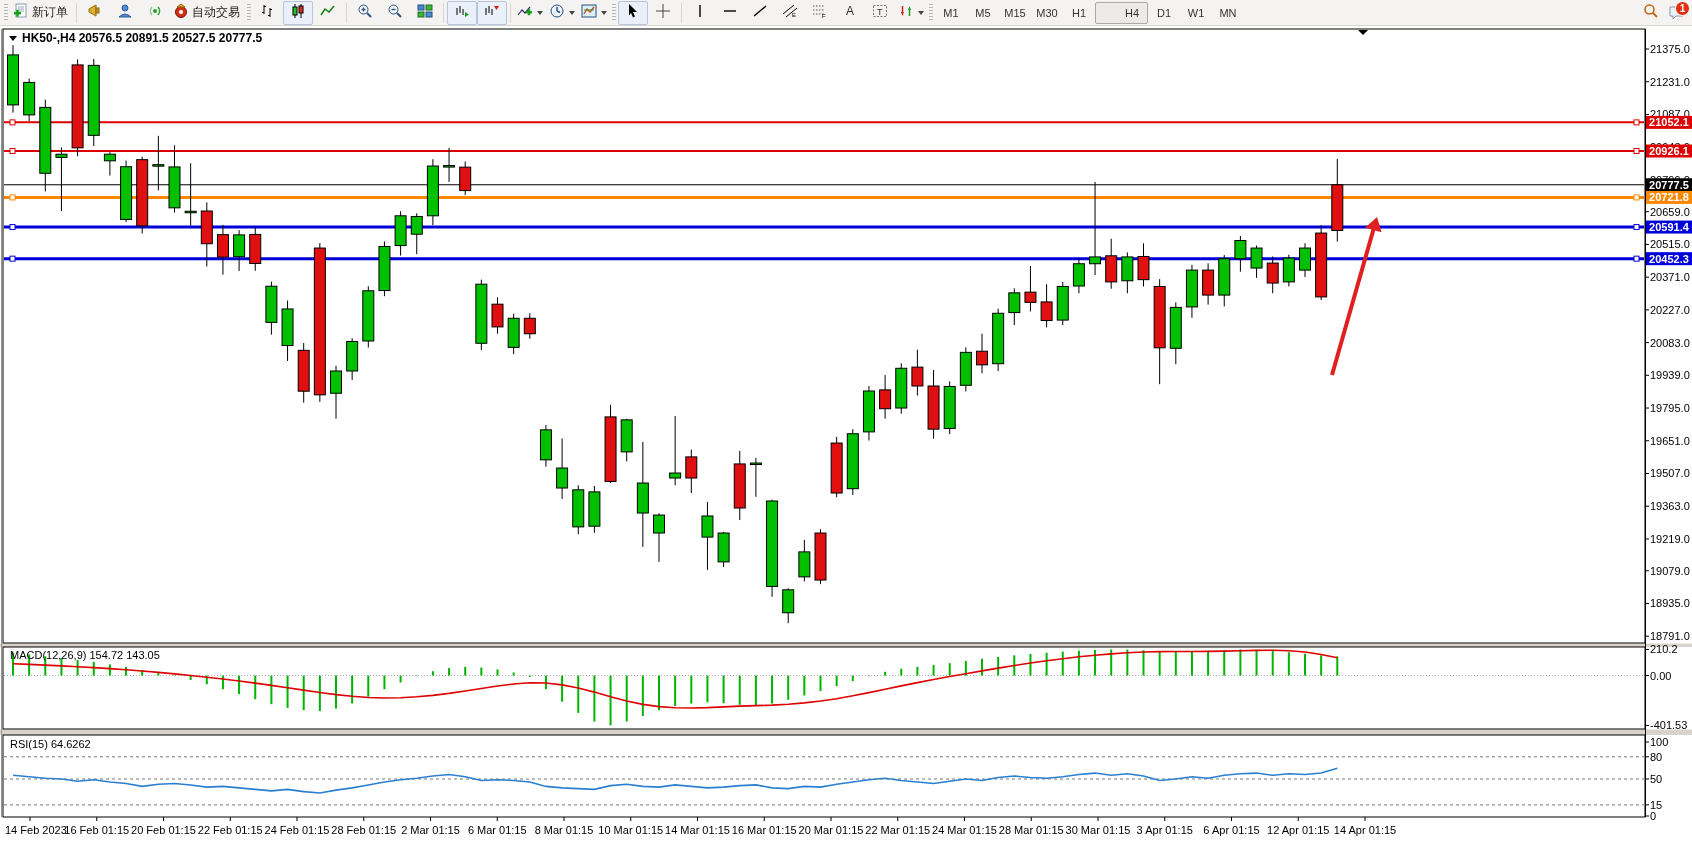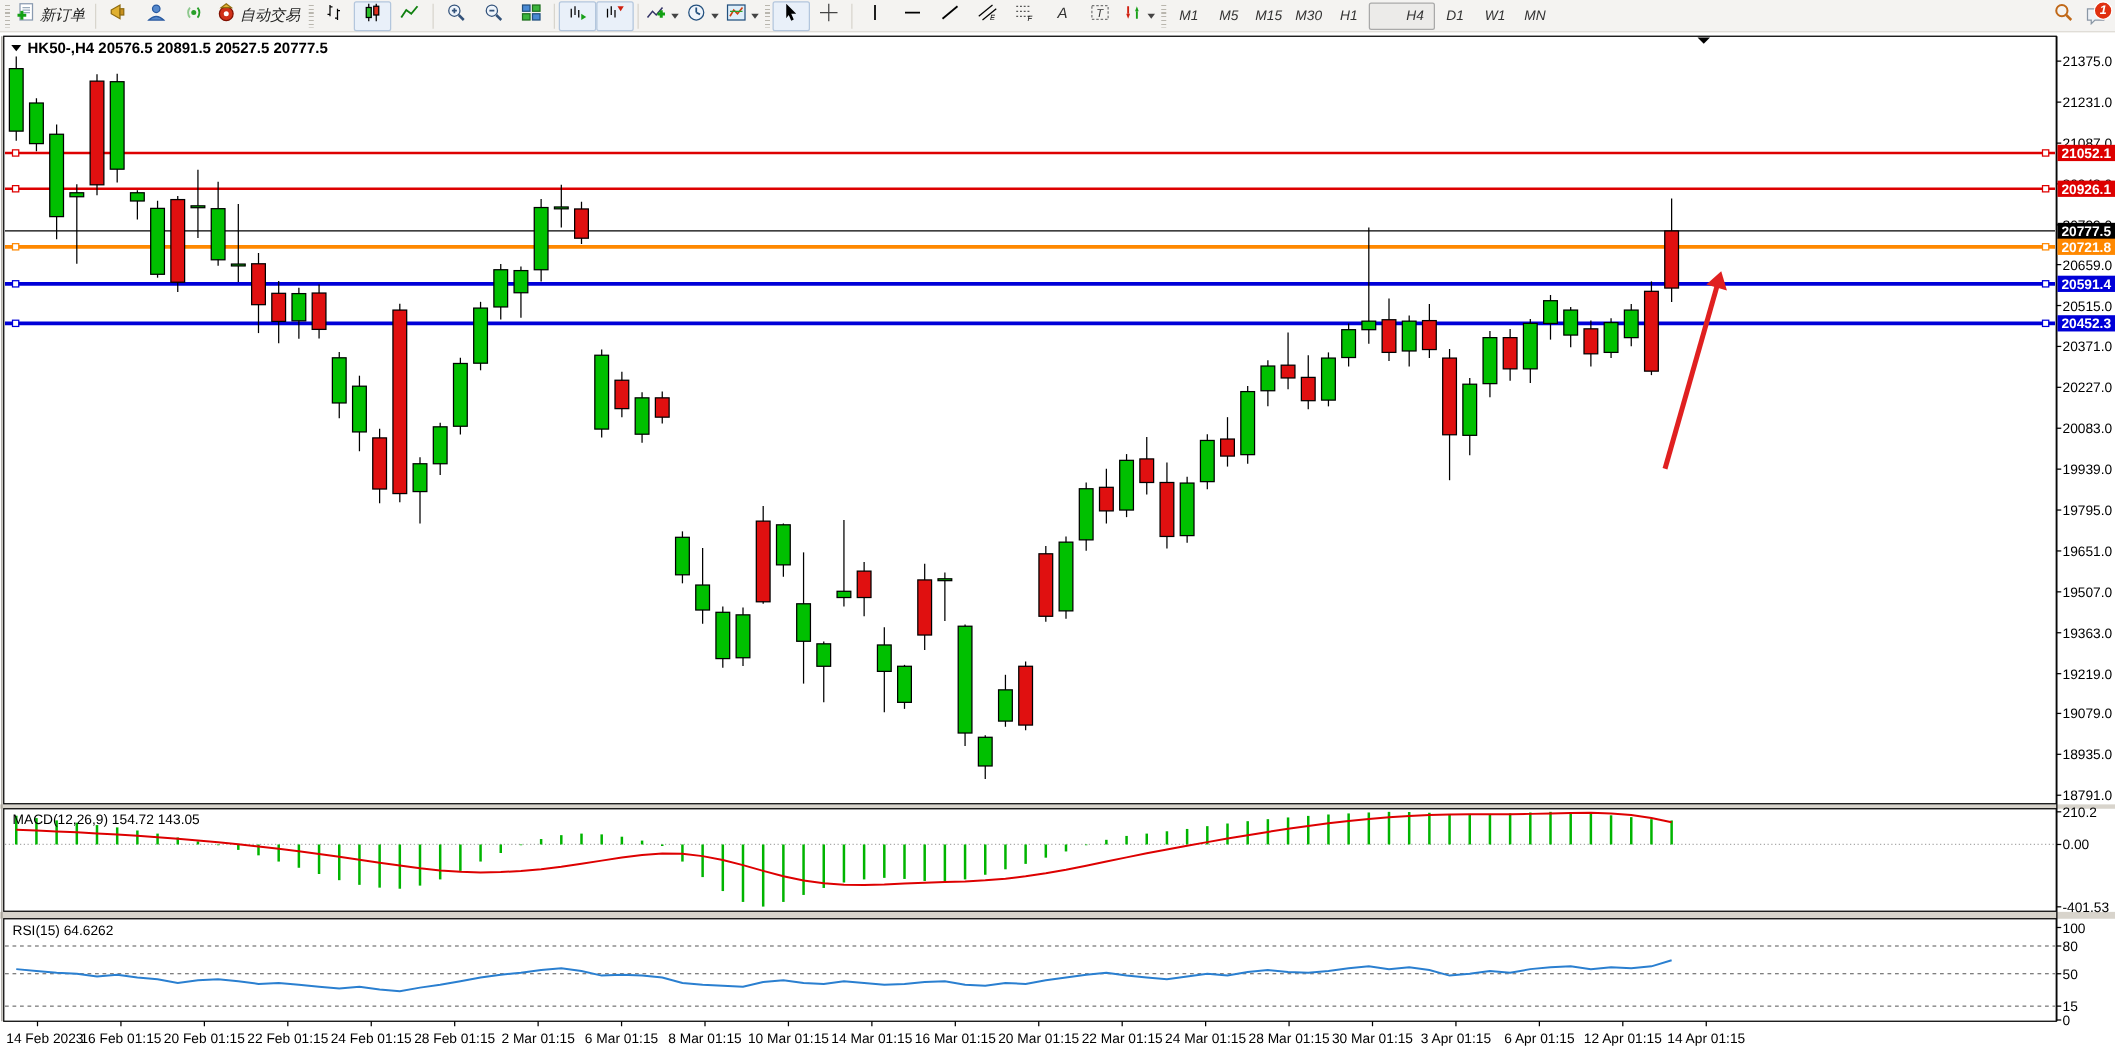--- a/index.html
+++ b/index.html
@@ -1,19 +1,19 @@
 <!DOCTYPE html>
 <html><head>
 <meta charset="utf-8">
 <style>
   html,body{margin:0;padding:0;background:#f0f0f0;width:1692px;height:848px;overflow:hidden;
     font-family:"Liberation Sans",sans-serif;}
   
   #toolbar{height:25px;background:#f4f3f1;border-bottom:1px solid #d9d6ce;display:flex;
-    align-items:center;padding:0 2px;position:relative;white-space:nowrap;font-style:italic;}
+    align-items:center;padding:0 2px;position:relative;white-space:nowrap;}
   .grip{width:4px;height:18px;margin:0 2px;
     background-image:repeating-linear-gradient(to bottom,#b9b6ae 0 1px,transparent 1px 3px);}
   .sep{width:1px;height:20px;background:#d8d5cd;margin:0 3px;}
   .tb{height:22px;min-width:24px;display:inline-flex;align-items:center;justify-content:center;
     border:1px solid transparent;border-radius:2px;gap:3px;padding:0 2px;cursor:default;}
   .tb.on{border-color:#b3c6dd;background:#e9f0f9;}
   .tb .lbl{font-size:12px;color:#1c1c1c;padding-right:2px;}
   .tf{height:20px;min-width:24px;display:inline-flex;align-items:center;justify-content:center;
     font-size:11px;color:#333;border:1px solid transparent;border-radius:2px;padding:0 3px;}
   .tf.on{border-color:#a9a9a9;background:#ecebe9;padding-left:24px;}

